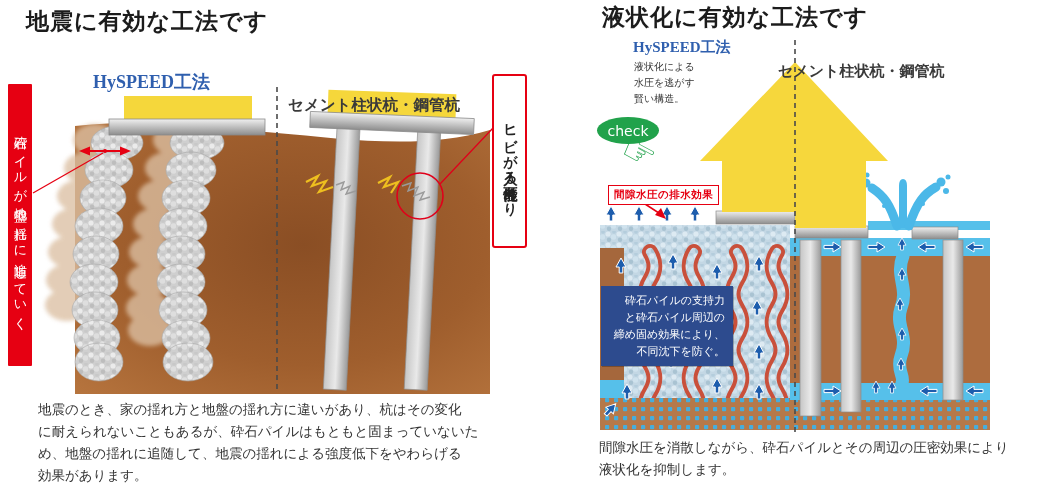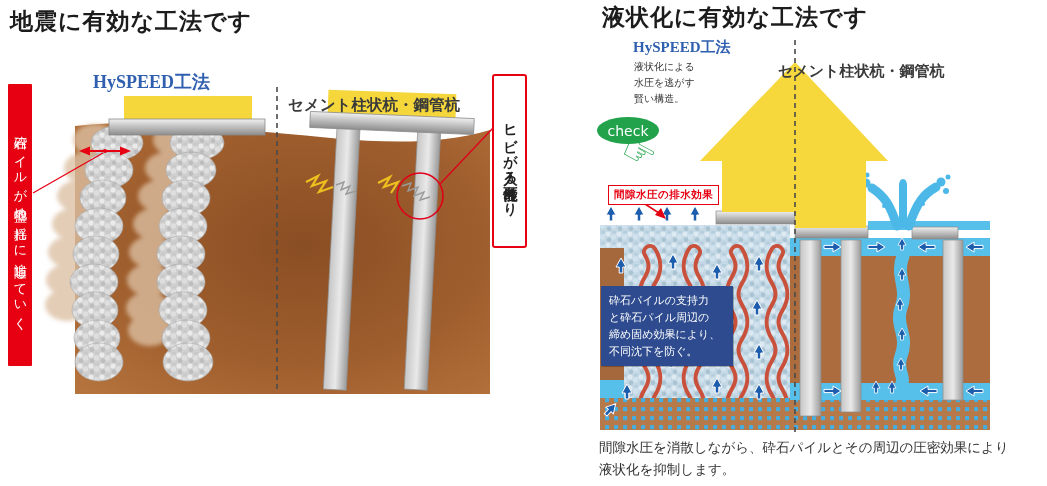--- a/index.html
+++ b/index.html
@@ -259,48 +259,52 @@
     <path d="M700,161 L795,62 L888,161 L866,161 L866,228 L795,228 L795,212 L722,212 L722,161 Z" fill="#f6d73c"></path>
 
     <line x1="795" y1="40" x2="795" y2="433" stroke="#4a4a4a" stroke-width="1.6" stroke-dasharray="5 4"></line>
 
     <g>
       <line x1="645" y1="204" x2="662" y2="215" stroke="#e60012" stroke-width="1.5"></line>
       <polygon points="666,219 655,215 661,208" fill="#e60012"></polygon>
     </g>
   </svg>
 
-  <div class="abs panel-title" style="left:10px;top:6px;">地震に有効な工法です</div>
+  <div class="abs panel-title" style="left:26px;top:6px;">地震に有効な工法です</div>
 
   <div class="abs vband" style="left:8px;top:84px;width:24px;height:282px;">砕石パイルが地盤の揺れに追随していく</div>
 
   <div class="abs method-blue" style="left:93px;top:70px;font-size:18px;">HySPEED工法</div>
 
   <div class="abs method-dark" style="left:288px;top:73px;font-size:15.5px;">セメント柱状杭・鋼管杭</div>
 
   <div class="abs vnote" style="left:492px;top:74px;width:31px;height:170px;">ヒビが入る可能性あり</div>
 
+  <div class="abs caption pre" style="left:38px;top:399px;width:490px;">地震のとき、家の揺れ方と地盤の揺れ方に違いがあり、杭はその変化
+に耐えられないこともあるが、砕石パイルはもともと固まっていないた
+め、地盤の揺れに追随して、地震の揺れによる強度低下をやわらげる
+効果があります。</div>
 
   <div class="abs panel-title" style="left:602px;top:2px;">液状化に有効な工法です</div>
 
   <div class="abs method-blue" style="left:633px;top:38px;font-size:15px;">HySPEED工法</div>
 
   <div class="abs desc-small pre" style="left:634px;top:59px;">液状化による
 水圧を逃がす
 賢い構造。</div>
 
   <div class="abs check-oval" style="left:597px;top:117px;">check</div>
 
   <div class="abs hand" style="left:622px;top:133px;">☞</div>
 
   <div class="abs method-dark" style="left:778px;top:40px;font-size:15px;">セメント柱状杭・鋼管杭</div>
 
 
   <div class="abs drain-label" style="left:608px;top:185px;">間隙水圧の排水効果</div>
 
-  <div class="abs navy-box pre" style="left:601px;top:286px;">砕石パイルの支持力
+  <div class="abs navy-box pre" style="left:601px;top:286px;text-align:right;">砕石パイルの支持力
 と砕石パイル周辺の
 締め固め効果により、
 不同沈下を防ぐ。</div>
 
   <div class="abs caption pre" style="left:599px;top:437px;width:450px;">間隙水圧を消散しながら、砕石パイルとその周辺の圧密効果により
 液状化を抑制します。</div>
 </div>
 
 </body></html>

